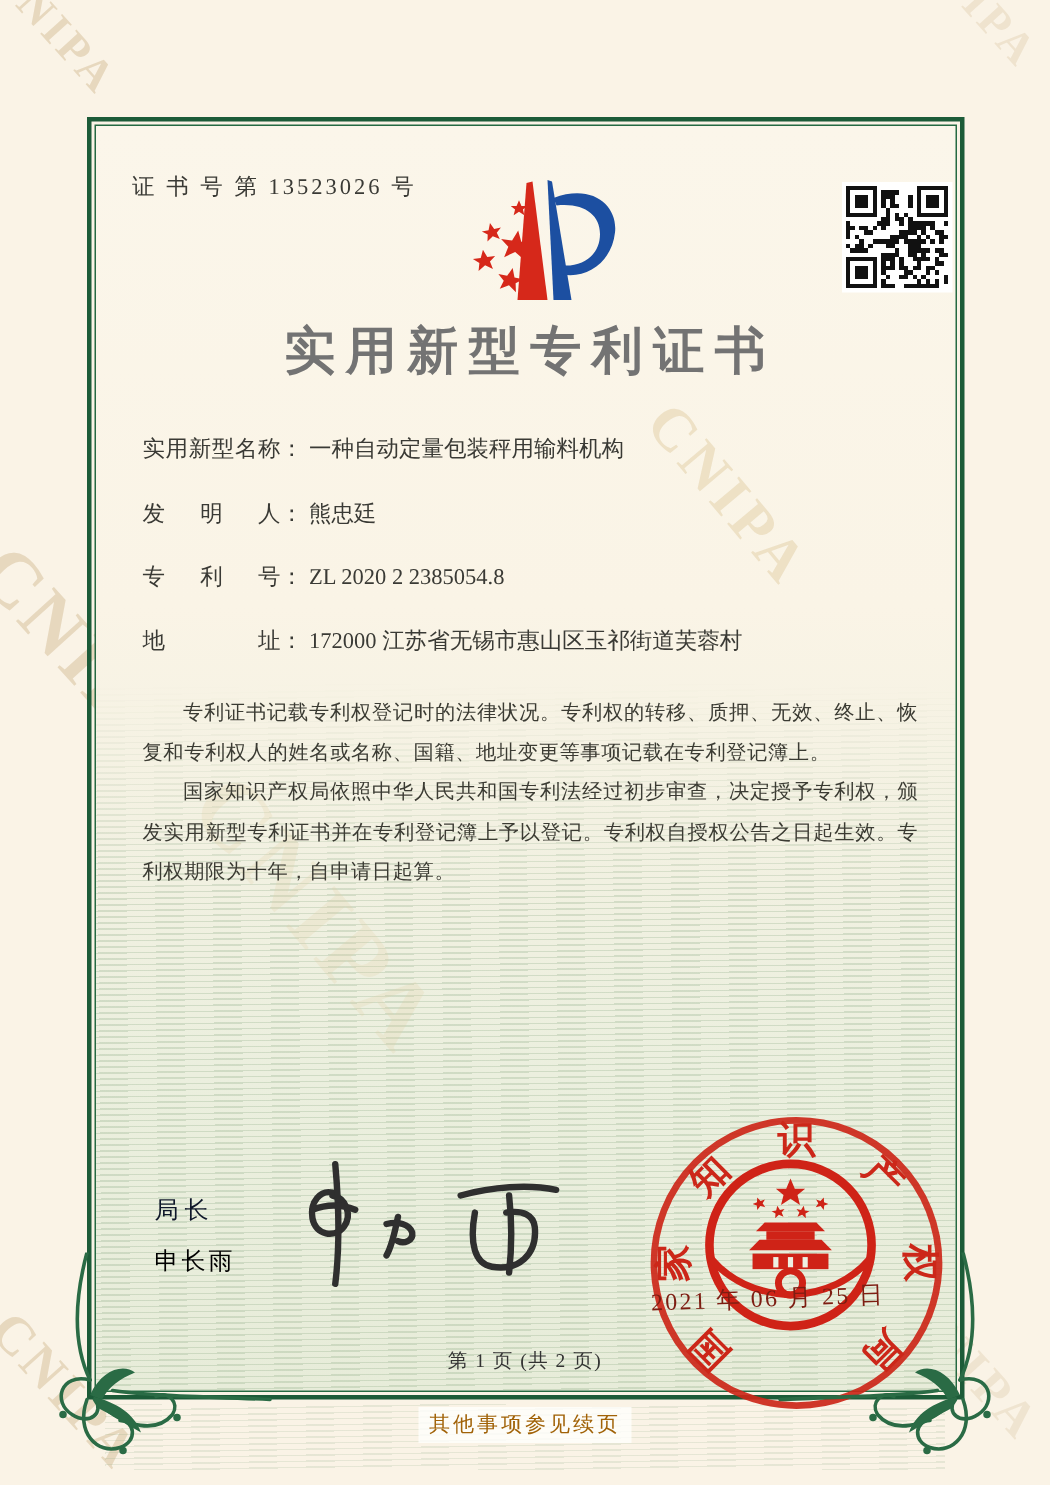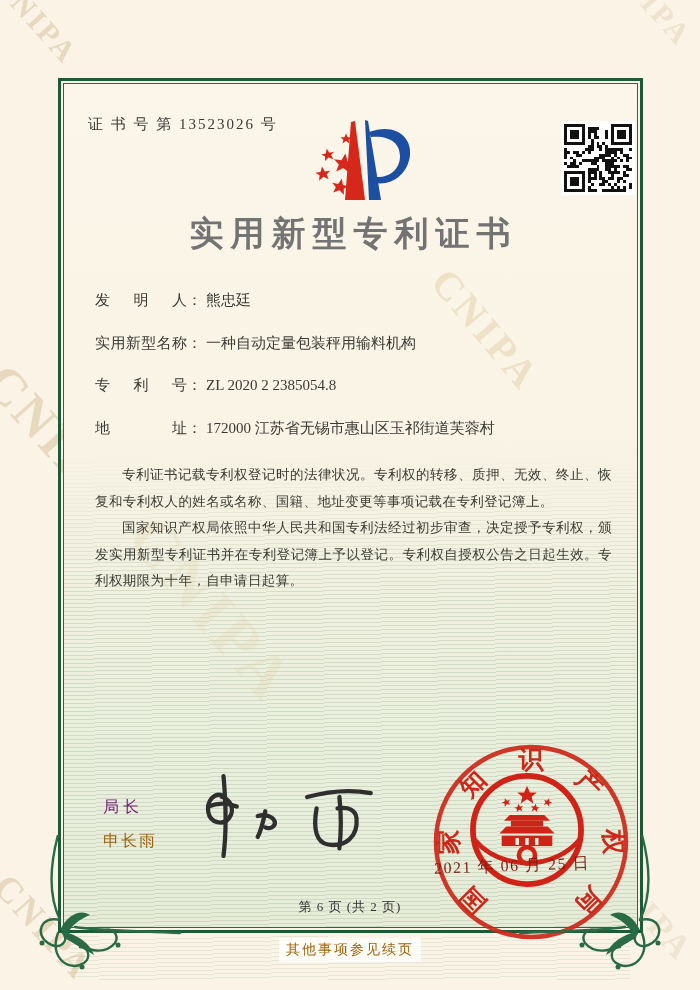--- a/index.html
+++ b/index.html
@@ -38,23 +38,23 @@
   .fields{position:absolute;left:95px;top:290px;width:517px;color:#3a3a35;}
   .frow{height:42.6px;font-size:15px;line-height:20px;}
   .flabel{display:inline-block;width:92px;text-align:justify;text-align-last:justify;vertical-align:bottom;}
   .fcolon{display:inline-block;margin-right:4px;}
   .fpair2{margin-left:26px;}
   .paras{margin-top:2px;}
   .paras p{margin:0;font-size:13.5px;line-height:26.5px;letter-spacing:.4px;
            text-align:justify;text-indent:2em;color:#3b3b33;}
 
   .sig-role{position:absolute;left:103px;top:797px;font-family:"Liberation Sans","DejaVu Sans",sans-serif;
-            font-size:16px;color:#701a75;letter-spacing:4px;}
+            font-size:16px;color:#0f172a;letter-spacing:4px;}
   .sig-name{position:absolute;left:103px;top:831px;font-family:"Liberation Sans","DejaVu Sans",sans-serif;
-            font-size:16px;color:#a16207;letter-spacing:2px;}
+            font-size:16px;color:#000000;letter-spacing:2px;}
   .sig-hand{position:absolute;left:195px;top:766px;z-index:6;}
 
   .seal{position:absolute;left:421px;top:732px;z-index:6;}
   .seal text{font-family:"Liberation Serif",serif;font-weight:bold;}
   .seal-date{position:absolute;left:434px;top:855px;width:210px;z-index:7;
              font-size:16px;color:#7d1d12;letter-spacing:1.5px;transform:rotate(-2deg);}
 
   .page-num{position:absolute;left:0;top:898px;width:100%;text-align:center;
             font-size:13px;color:#333;letter-spacing:1px;}
   .footer-note{position:absolute;left:50%;top:938px;transform:translateX(-50%);
@@ -309,24 +309,24 @@
         <rect x="19" y="23" width="1" height="1"></rect>
         <rect x="20" y="23" width="1" height="1"></rect>
         <rect x="21" y="23" width="1" height="1"></rect>
       </g>
   </svg>
 
   <div class="title">实用新型专利证书</div>
 
   <div class="fields">
     <div class="frow">
+      <span class="flabel">实用新型名称</span><span class="fcolon">：</span><span class="fvalue">一种自动定量包装秤用输料机构</span>
+    </div>
+    <div class="frow">
       <span class="flabel">发明人</span><span class="fcolon">：</span><span class="fvalue">熊忠廷</span>
-    </div>
-    <div class="frow">
-      <span class="flabel">实用新型名称</span><span class="fcolon">：</span><span class="fvalue">一种自动定量包装秤用输料机构</span>
     </div>
     <div class="frow">
       <span class="flabel">专利号</span><span class="fcolon">：</span><span class="fvalue">ZL 2020 2 2385054.8</span>
     </div>
     <div class="frow">
       <span class="flabel">地址</span><span class="fcolon">：</span><span class="fvalue">172000 江苏省无锡市惠山区玉祁街道芙蓉村</span>
     </div>
 
     <div class="paras">
       <p>专利证书记载专利权登记时的法律状况。专利权的转移、质押、无效、终止、恢复和专利权人的姓名或名称、国籍、地址变更等事项记载在专利登记簿上。</p>
@@ -372,15 +372,15 @@
       <rect x="-22" y="5" width="44" height="9"></rect>
       <rect x="-10" y="7" width="3" height="6" fill="#eef0e2"></rect>
       <rect x="-1.5" y="7" width="3" height="6" fill="#eef0e2"></rect>
       <rect x="7" y="7" width="3" height="6" fill="#eef0e2"></rect>
       <circle cx="0" cy="22" r="7" fill="none" stroke="#cf2317" stroke-width="4"></circle>
       <path d="M-46,8 C-36,20 -20,28 0,29 C20,28 36,20 46,8" fill="none" stroke="#cf2317" stroke-width="4"></path>
     </g>
   </svg>
   <div class="seal-date">2021 年 06 月 25 日</div>
 
-  <div class="page-num">第 6 页 (共 2 页)</div>
+  <div class="page-num">第 1 页 (共 2 页)</div>
   <div class="footer-note">其他事项参见续页</div>
 </div>
 
 </body></html>

